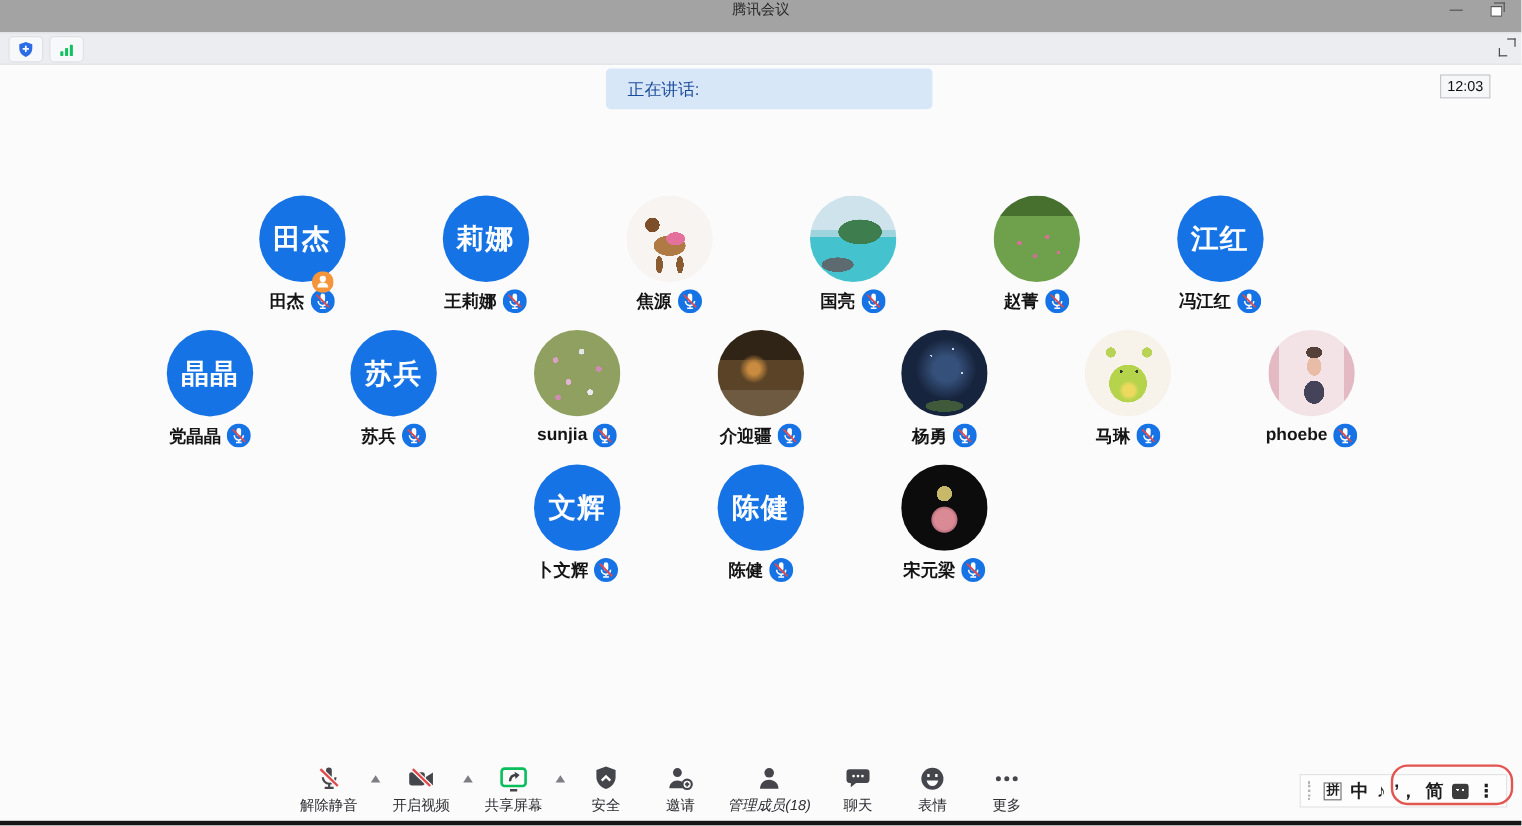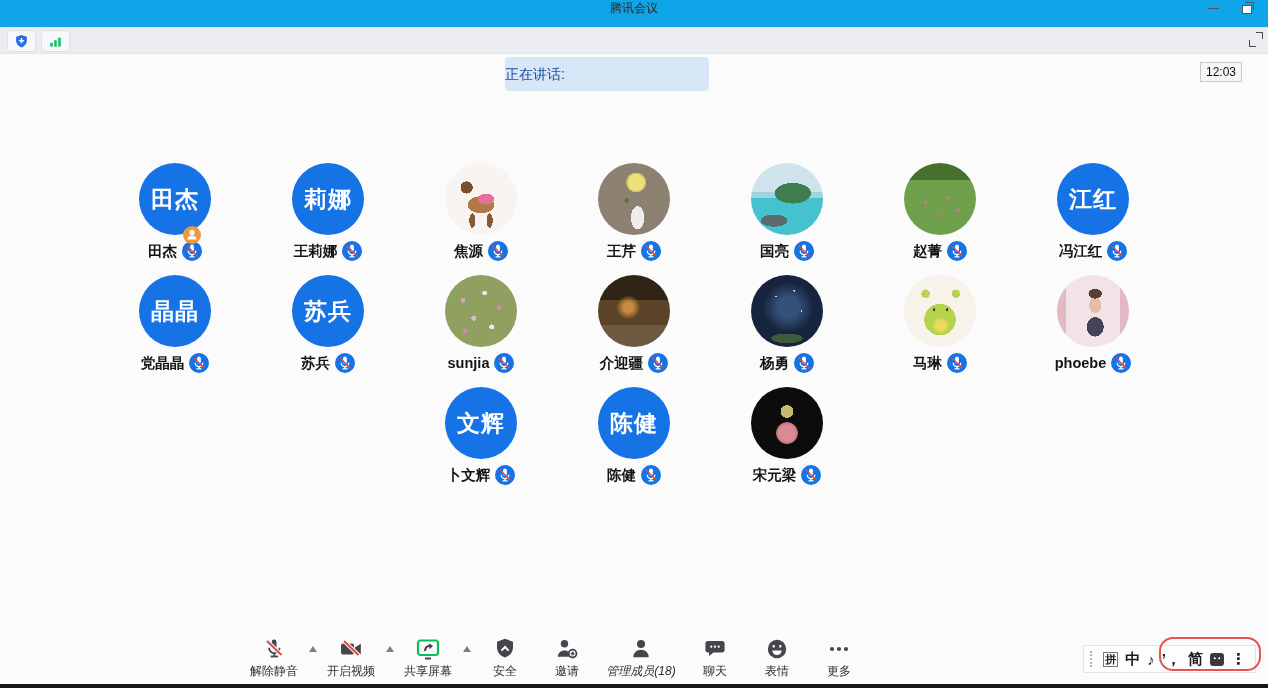--- a/index.html
+++ b/index.html
@@ -1,20 +1,20 @@
 <!DOCTYPE html>
 <html><head>
 <meta charset="utf-8">
 <style>
   html,body{margin:0;padding:0;}
   body{width:1268px;height:688px;position:relative;overflow:hidden;
        font-family:"Liberation Sans","DejaVu Sans",sans-serif;background:#fbfbfc;}
 
   
-  .titlebar{position:absolute;top:0;left:0;right:0;height:27px;background:#0ea5e9;}
+  .titlebar{position:absolute;top:0;left:0;right:0;height:27px;background:#a3a3a3;}
   .title{position:absolute;top:0;left:0;right:0;text-align:center;font-size:12px;color:#2a2a2a;line-height:16px;}
   .win-btn{position:absolute;top:2px;width:16px;height:12px;}
   .win-min{right:46px;}
   .win-min::before{content:"";position:absolute;left:2px;top:6px;width:11px;height:0;border-top:1.6px solid #555;}
   .win-restore{right:12px;}
   .win-restore::before{content:"";position:absolute;left:2px;top:3px;width:8px;height:7px;border:1.3px solid #555;background:#fff;}
   .win-restore::after{content:"";position:absolute;left:5px;top:0px;width:8px;height:7px;border:1.3px solid #555;border-left:none;border-bottom:none;}
 
   
   .statusbar{position:absolute;top:27px;left:0;right:0;height:25px;background:#ecedf0;
@@ -22,22 +22,22 @@
   .sb-left{position:absolute;left:7px;top:2px;display:flex;gap:5px;}
   .sb-btn{width:27px;height:20px;background:#f7f8f9;border:1px solid #e0e1e4;border-radius:4px;
           display:flex;align-items:center;justify-content:center;}
   .time-box{position:absolute;right:26px;top:2px;width:40px;height:18px;background:#f6f7f8;
             border:1px solid #c7c8ca;font-size:12px;color:#111;display:flex;align-items:center;justify-content:center;margin-top:32px;}
   .fs-icon{position:absolute;right:5px;top:4px;width:14px;height:15px;}
   .fs-icon::before{content:"";position:absolute;top:0;right:0;width:6px;height:6px;border-top:1.6px solid #4a4a4a;border-right:1.6px solid #4a4a4a;}
   .fs-icon::after{content:"";position:absolute;bottom:0;left:0;width:6px;height:6px;border-bottom:1.6px solid #4a4a4a;border-left:1.6px solid #4a4a4a;}
 
   
-  .banner{position:absolute;left:505px;top:57px;width:204px;height:34px;background:#d8e7f8;border-radius:4px;
-          font-size:14px;color:#1b4c9b;line-height:34px;box-sizing:border-box;}
+  .banner{position:absolute;left:505px;top:57px;width:272px;height:34px;background:#d8e7f8;border-radius:4px;
+          font-size:14px;color:#1b4c9b;line-height:34px;padding-left:18px;box-sizing:border-box;}
 
   
   #rows{position:absolute;top:163px;left:0;right:0;}
   .p-row{display:flex;justify-content:center;margin-bottom:14px;}
   .p-cell{width:153px;height:98px;display:flex;flex-direction:column;align-items:center;font-weight:bold;}
   .avatar-wrap{position:relative;width:72px;height:72px;}
   .avatar{width:72px;height:72px;border-radius:50%;overflow:hidden;}
   .initials{background:#1673e6;color:#fff;font-size:23px;letter-spacing:1px;display:flex;align-items:center;justify-content:center;}
   .host-badge{position:absolute;right:10px;bottom:-9px;width:18px;height:18px;display:block;}
   .name-row{margin-top:6px;display:flex;align-items:center;gap:5px;}
@@ -211,36 +211,20 @@
               <rect x="8.1" y="3.6" width="3.8" height="7" rx="1.9" fill="#fff"></rect>
               <path d="M6.2 9.8a3.8 3.8 0 0 0 7.6 0" fill="none" stroke="#fff" stroke-width="1.3"></path>
               <line x1="10" y1="13.8" x2="10" y2="15.3" stroke="#fff" stroke-width="1.3"></line>
               <line x1="7.6" y1="15.8" x2="12.4" y2="15.8" stroke="#fff" stroke-width="1.3"></line>
               <line x1="4.8" y1="4.8" x2="15.2" y2="15.2" stroke="#e0484a" stroke-width="1.5"></line>
             </svg></span>
         </div>
        </div>
       <div class="p-cell">
          <div class="avatar-wrap">
-          <div class="avatar ph-flower-vase"></div>
-        </div>
-         <div class="name-row">
-          <span class="p-name">王芹</span>
-          <span class="mic-badge"><svg width="20" height="20" viewBox="0 0 20 20">
-              <circle cx="10" cy="10" r="10" fill="#1673e6"></circle>
-              <rect x="8.1" y="3.6" width="3.8" height="7" rx="1.9" fill="#fff"></rect>
-              <path d="M6.2 9.8a3.8 3.8 0 0 0 7.6 0" fill="none" stroke="#fff" stroke-width="1.3"></path>
-              <line x1="10" y1="13.8" x2="10" y2="15.3" stroke="#fff" stroke-width="1.3"></line>
-              <line x1="7.6" y1="15.8" x2="12.4" y2="15.8" stroke="#fff" stroke-width="1.3"></line>
-              <line x1="4.8" y1="4.8" x2="15.2" y2="15.2" stroke="#e0484a" stroke-width="1.5"></line>
-            </svg></span>
-        </div>
-       </div>
-      <div class="p-cell">
-         <div class="avatar-wrap">
           <div class="avatar ph-beach"></div>
         </div>
          <div class="name-row">
           <span class="p-name">国亮</span>
           <span class="mic-badge"><svg width="20" height="20" viewBox="0 0 20 20">
               <circle cx="10" cy="10" r="10" fill="#1673e6"></circle>
               <rect x="8.1" y="3.6" width="3.8" height="7" rx="1.9" fill="#fff"></rect>
               <path d="M6.2 9.8a3.8 3.8 0 0 0 7.6 0" fill="none" stroke="#fff" stroke-width="1.3"></path>
               <line x1="10" y1="13.8" x2="10" y2="15.3" stroke="#fff" stroke-width="1.3"></line>
               <line x1="7.6" y1="15.8" x2="12.4" y2="15.8" stroke="#fff" stroke-width="1.3"></line>

